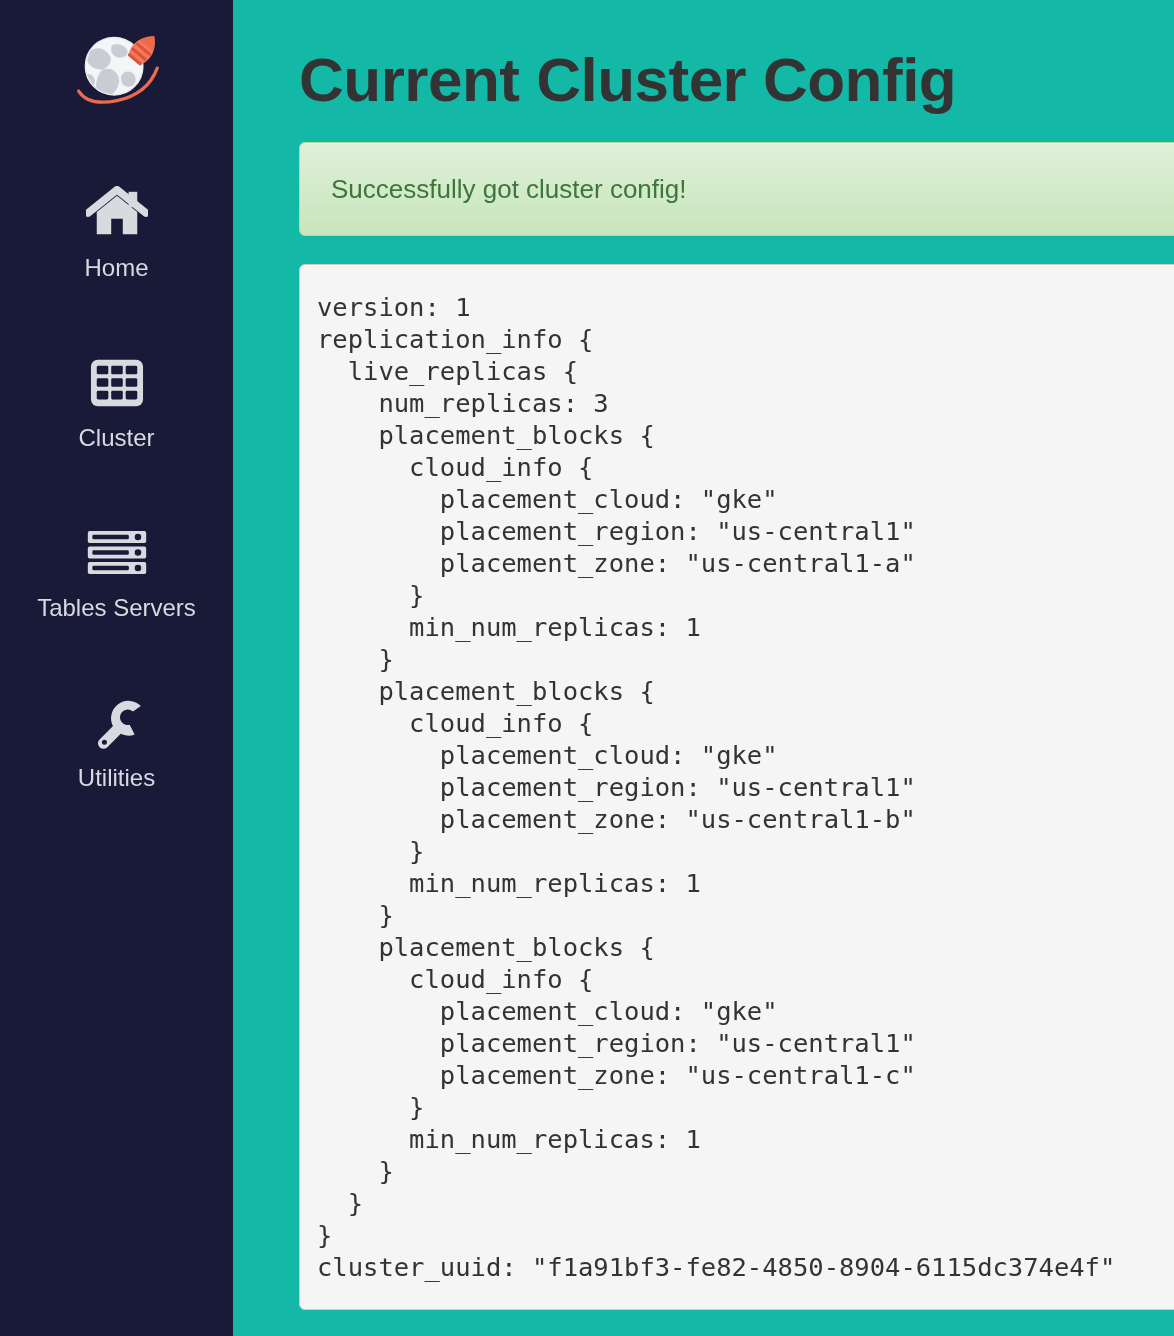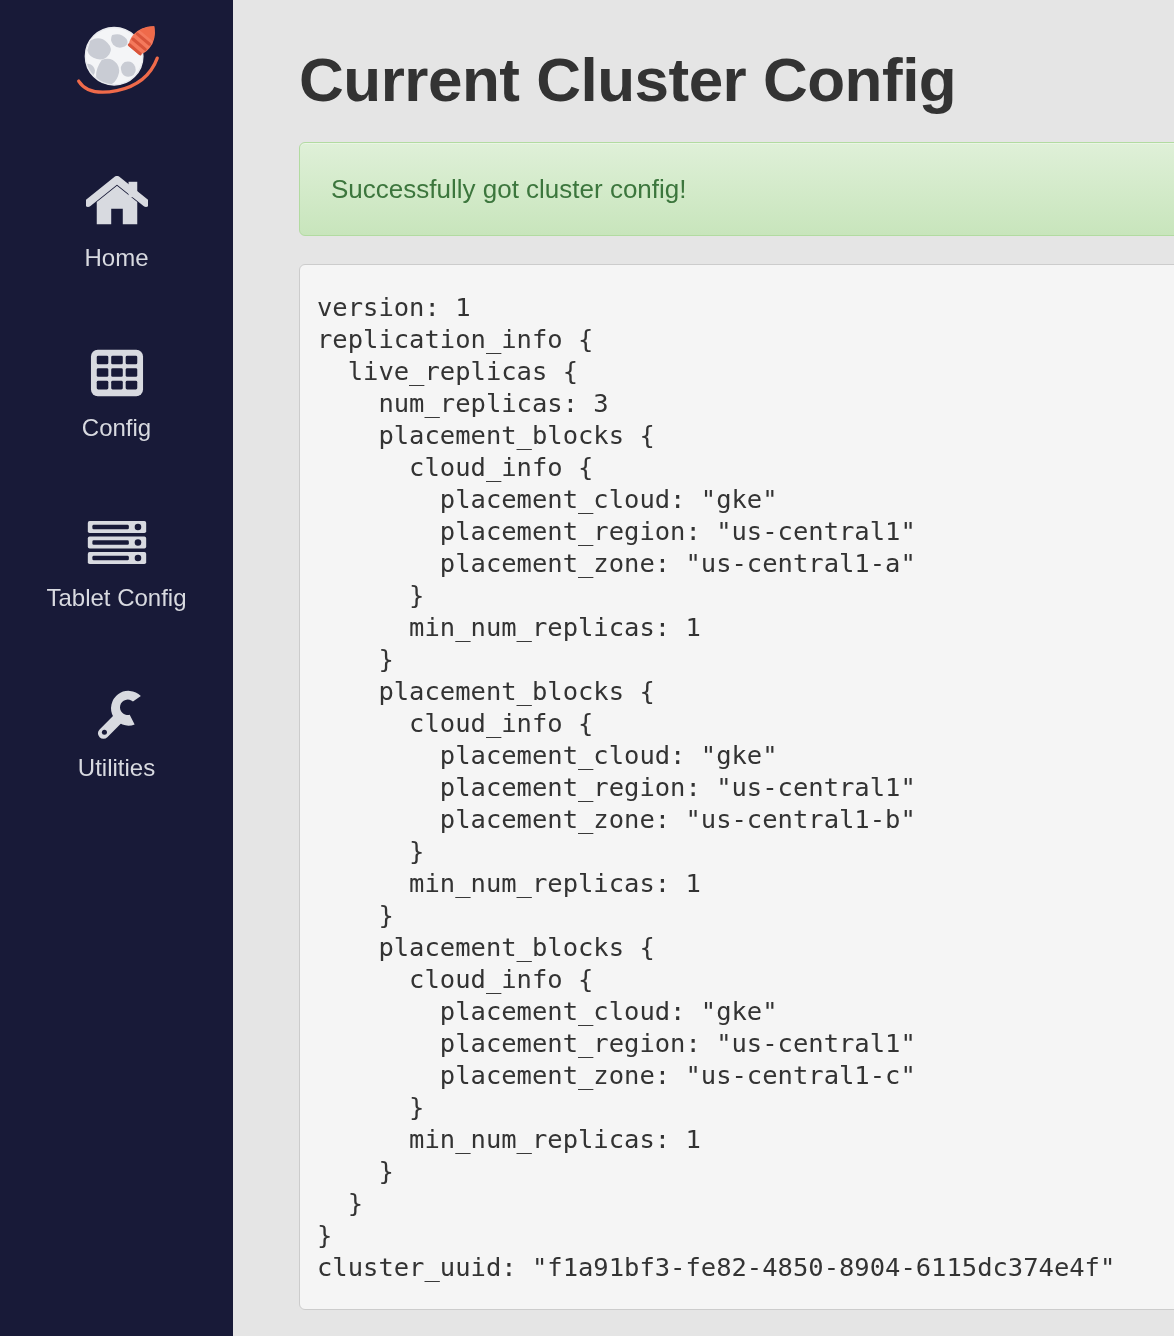--- a/index.html
+++ b/index.html
@@ -9,21 +9,21 @@
     font-family:"Liberation Sans", sans-serif;
     overflow:hidden;
   }
   .app { display:flex; width:1174px; height:1336px; }
 
   
   .sidebar {
     width:233px; min-width:233px; height:1336px;
     background:#181a38;
     display:flex; flex-direction:column; align-items:center;
-    padding-top:14px;
+    padding-top:24px;
   }
   .logo { width:96px; height:92px; display:block; }
   .nav { width:100%; margin-top:60px; display:flex; flex-direction:column; }
   .nav-item {
     width:100%;
     display:flex; flex-direction:column; align-items:center;
     text-decoration:none;
     padding:8px 0 4px 0;
     margin-bottom:60px;
     cursor:pointer;
@@ -36,21 +36,21 @@
     color:#d8dae0;
     font-size:24px;
     line-height:28px;
     font-family:"Liberation Sans", sans-serif;
     white-space:nowrap;
   }
 
   
   .main {
     flex:1; height:1336px;
-    background:#e5e5e5;
+    background:#14b8a6;
     padding:44px 0 0 66px;
     overflow:hidden;
     position:relative;
   }
   .page-title {
     font-size:62px;
     line-height:72px;
     font-weight:bold;
     color:#333333;
     letter-spacing:-0.5px;
@@ -145,42 +145,42 @@
               <rect x="39" y="10" width="12" height="9" rx="1.5"></rect>
               <rect x="9" y="23" width="12" height="9" rx="1.5"></rect>
               <rect x="24" y="23" width="12" height="9" rx="1.5"></rect>
               <rect x="39" y="23" width="12" height="9" rx="1.5"></rect>
               <rect x="9" y="36" width="12" height="9" rx="1.5"></rect>
               <rect x="24" y="36" width="12" height="9" rx="1.5"></rect>
               <rect x="39" y="36" width="12" height="9" rx="1.5"></rect>
             </g>
           </svg>
         </span>
-        <span class="nav-label">Config</span>
+        <span class="nav-label">Cluster</span>
       </a>
 
       <a class="nav-item">
         <span class="nav-icon">
           <svg viewBox="0 0 68 52" width="66" height="50" aria-hidden="true">
             <g>
               <rect x="2" y="2" width="64" height="13" rx="2" fill="#d8dae0"></rect>
               <rect x="7" y="6" width="40" height="5" rx="1.5" fill="#181a38"></rect>
               <circle cx="57" cy="8.5" r="3.6" fill="#181a38"></circle>
 
               <rect x="2" y="19" width="64" height="13" rx="2" fill="#d8dae0"></rect>
               <rect x="7" y="23" width="40" height="5" rx="1.5" fill="#181a38"></rect>
               <circle cx="57" cy="25.5" r="3.6" fill="#181a38"></circle>
 
               <rect x="2" y="36" width="64" height="13" rx="2" fill="#d8dae0"></rect>
               <rect x="7" y="40" width="40" height="5" rx="1.5" fill="#181a38"></rect>
               <circle cx="57" cy="42.5" r="3.6" fill="#181a38"></circle>
             </g>
           </svg>
         </span>
-        <span class="nav-label">Tablet Config</span>
+        <span class="nav-label">Tables Servers</span>
       </a>
 
       <a class="nav-item">
         <span class="nav-icon">
           <svg viewBox="0 0 60 60" width="58" height="58" aria-hidden="true">
             <path d="M50 6 a18 18 0 1 0 3 30 l-8 -8 a8 8 0 1 1 -1 -14 z" fill="#d8dae0" transform="rotate(18 32 24)"></path>
             <path d="M31 28 L12 47 a5.5 5.5 0 0 0 0 8 a5.5 5.5 0 0 0 8 0 L39 36 Z" fill="#d8dae0"></path>
             <circle cx="17" cy="50" r="2.6" fill="#181a38"></circle>
           </svg>
         </span>

